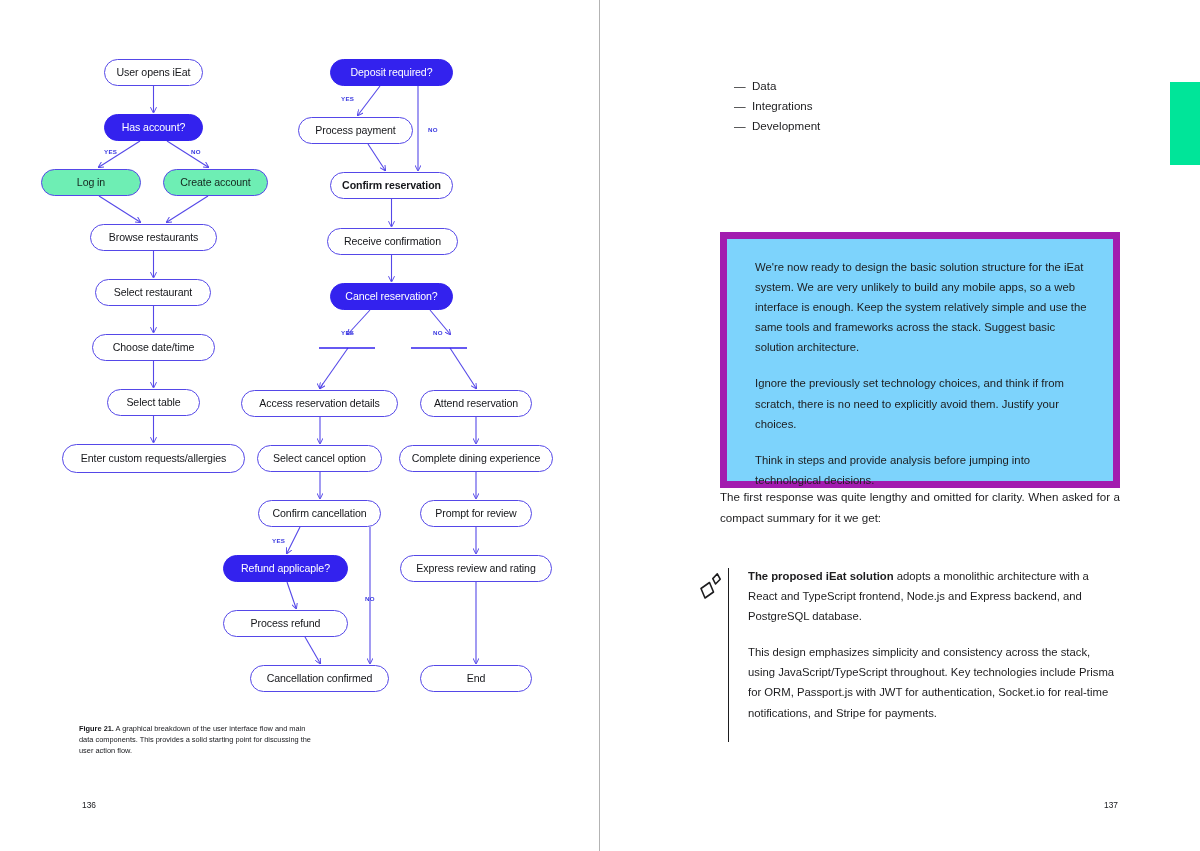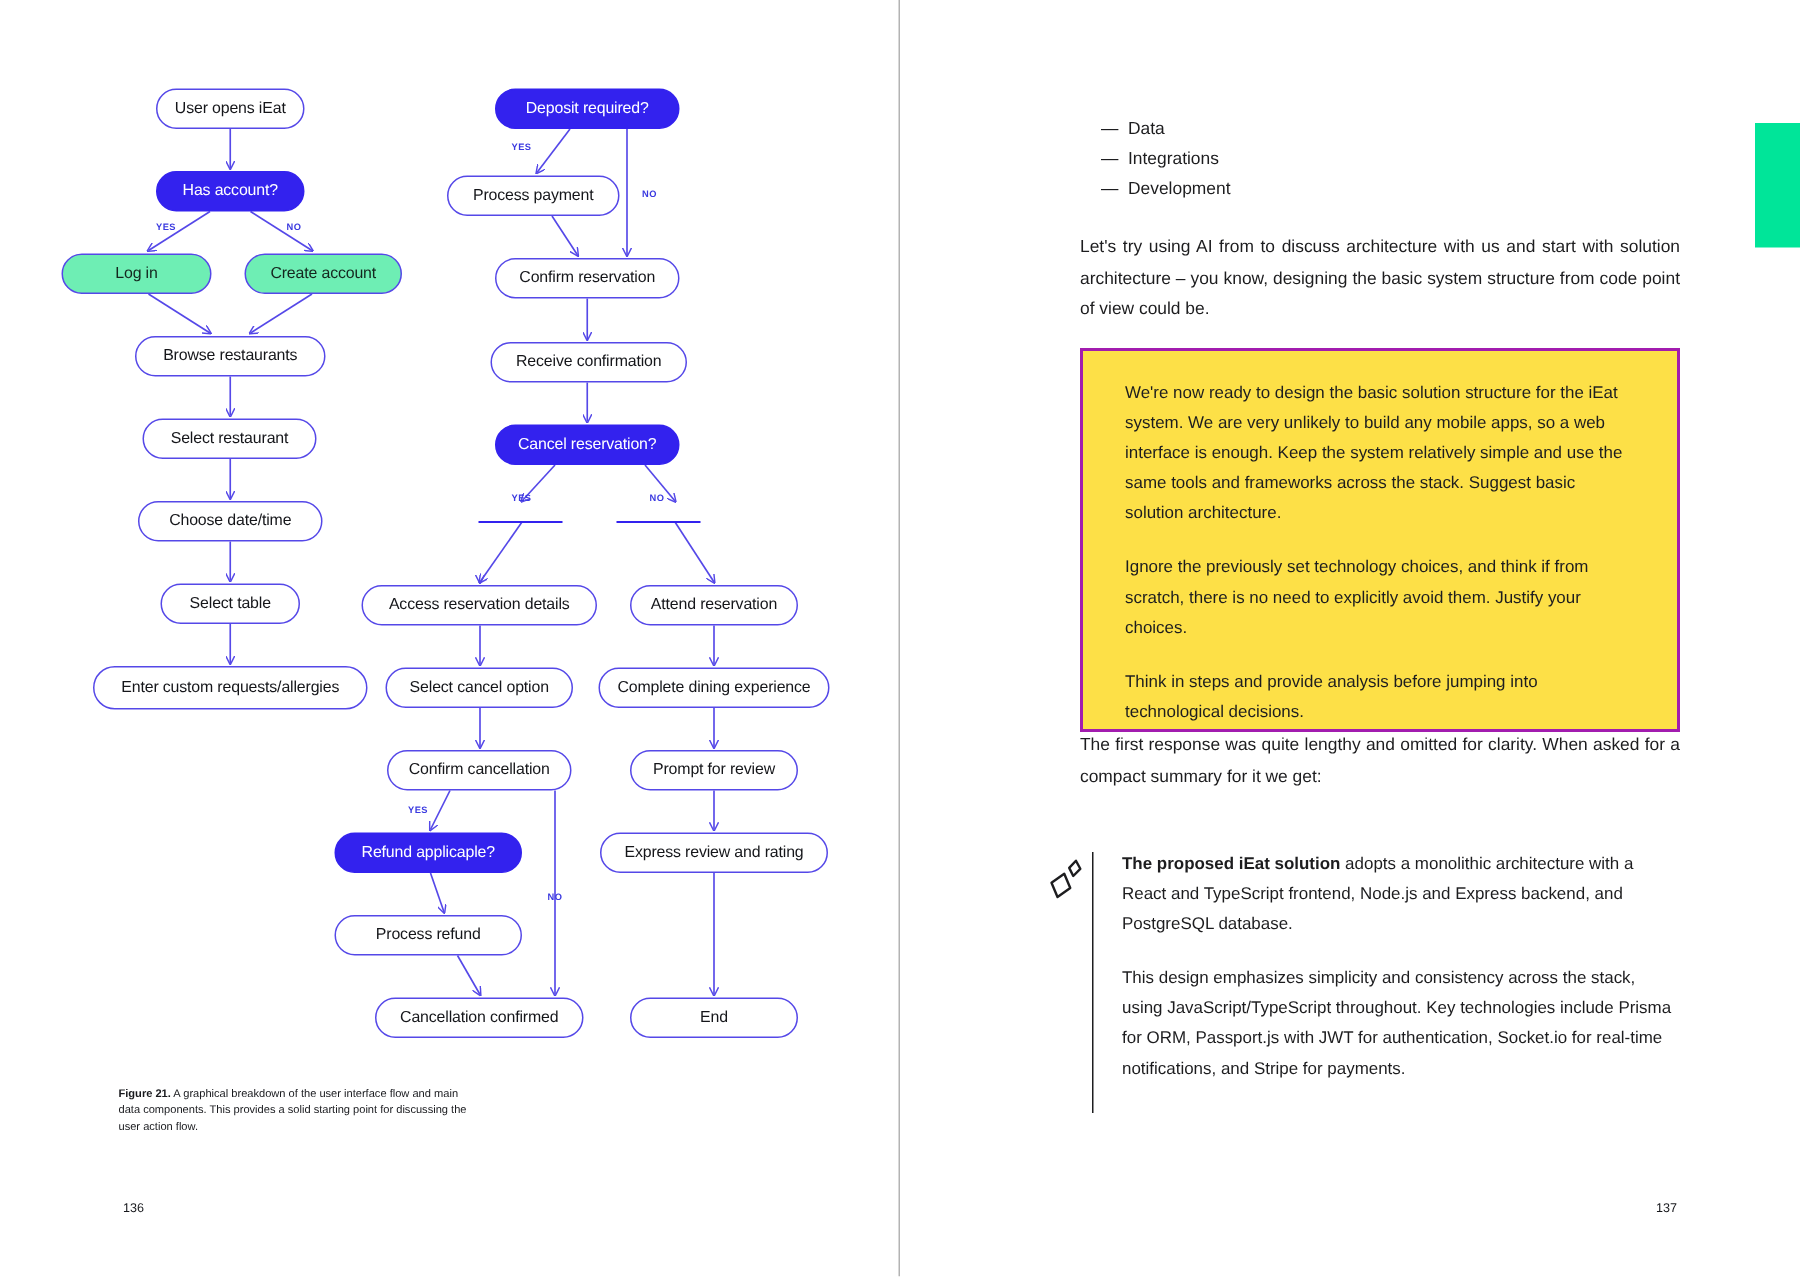--- a/index.html
+++ b/index.html
@@ -92,22 +92,22 @@
 
   p.body {
     margin: 0;
     font-size: 11.6px; line-height: 1.78;
     text-align: justify; color: #1d1d1f;
   }
 
   .promptbox {
     position: absolute; left: 120px; top: 232px;
     width: 400px; height: 256px;
-    border: 2px solid #a21caf;
-    background: #fde047;
+    border: 7px solid #a21caf;
+    background: #7dd3fc;
     padding: 18px 26px 0 28px;
   }
   .promptbox p {
     margin: 0 0 16px 0;
     font-size: 11.3px; line-height: 1.78; color: #1d1d1f;
   }
 
   .ai-answer { position: absolute; left: 100px; top: 566px; width: 420px; }
   .ai-answer .rule {
     position: absolute; left: 28px; top: 2px;
@@ -186,21 +186,21 @@
           <div class="node decision" style="left: 104px; top: 114px; width: 99px; height: 27px;">Has account?</div>
           <div class="node accent" style="left: 41px; top: 169px; width: 100px; height: 27px;">Log in</div>
           <div class="node accent" style="left: 163px; top: 169px; width: 105px; height: 27px;">Create account</div>
           <div class="node" style="left: 90px; top: 224px; width: 127px; height: 27px;">Browse restaurants</div>
           <div class="node" style="left: 95px; top: 279px; width: 116px; height: 27px;">Select restaurant</div>
           <div class="node" style="left: 92px; top: 334px; width: 123px; height: 27px;">Choose date/time</div>
           <div class="node" style="left: 107px; top: 389px; width: 93px; height: 27px;">Select table</div>
           <div class="node" style="left: 62px; top: 444px; width: 183px; height: 29px;">Enter custom requests/allergies</div>
           <div class="node decision" style="left: 330px; top: 59px; width: 123px; height: 27px;">Deposit required?</div>
           <div class="node" style="left: 298px; top: 117px; width: 115px; height: 27px; text-align: center;">Process payment</div>
-          <div class="node" style="left: 330px; top: 172px; width: 123px; height: 27px;">Confirm reservation</div>
+          <div class="node" style="left: 330px; top: 172px; width: 123px; height: 27px; font-weight: bold;">Confirm reservation</div>
           <div class="node" style="left: 327px; top: 228px; width: 131px; height: 27px;">Receive confirmation</div>
           <div class="node decision" style="left: 330px; top: 283px; width: 123px; height: 27px;">Cancel reservation?</div>
           <div class="node" style="left: 241px; top: 390px; width: 157px; height: 27px;">Access reservation details</div>
           <div class="node" style="left: 257px; top: 445px; width: 125px; height: 27px;">Select cancel option</div>
           <div class="node" style="left: 258px; top: 500px; width: 123px; height: 27px;">Confirm cancellation</div>
           <div class="node decision" style="left: 223px; top: 555px; width: 125px; height: 27px;">Refund applicaple?</div>
           <div class="node" style="left: 223px; top: 610px; width: 125px; height: 27px;">Process refund</div>
           <div class="node" style="left: 250px; top: 665px; width: 139px; height: 27px;">Cancellation confirmed</div>
           <div class="node" style="left: 420px; top: 390px; width: 112px; height: 27px;">Attend reservation</div>
           <div class="node" style="left: 399px; top: 445px; width: 154px; height: 27px;">Complete dining experience</div>
@@ -228,21 +228,20 @@
   </div>
 
   <div id="right-page">
 
     <ul class="dashlist r-block" style="top:76px;" id="bullets">
         <li><span class="dash">—</span><span>Data</span></li>
         <li><span class="dash">—</span><span>Integrations</span></li>
         <li><span class="dash">—</span><span>Development</span></li>
       </ul>
 
-    <p class="body r-block" style="top:155px;">Let's try using AI from to discuss architecture with us and start with solution architecture – you know, designing the basic system structure from code point of view could be.</p>
 
     <div class="promptbox" id="promptbox">
         <p>We're now ready to design the basic solution structure for the iEat system. We are very unlikely to build any mobile apps, so a web interface is enough. Keep the system relatively simple and use the same tools and frameworks across the stack. Suggest basic solution architecture.</p>
         <p>Ignore the previously set technology choices, and think if from scratch, there is no need to explicitly avoid them. Justify your choices.</p>
         <p>Think in steps and provide analysis before jumping into technological decisions.</p>
       </div>
 
     <p class="body r-block" style="top:487px;">The first response was quite lengthy and omitted for clarity. When asked for a compact summary for it we get:</p>
 
     <div class="ai-answer">

